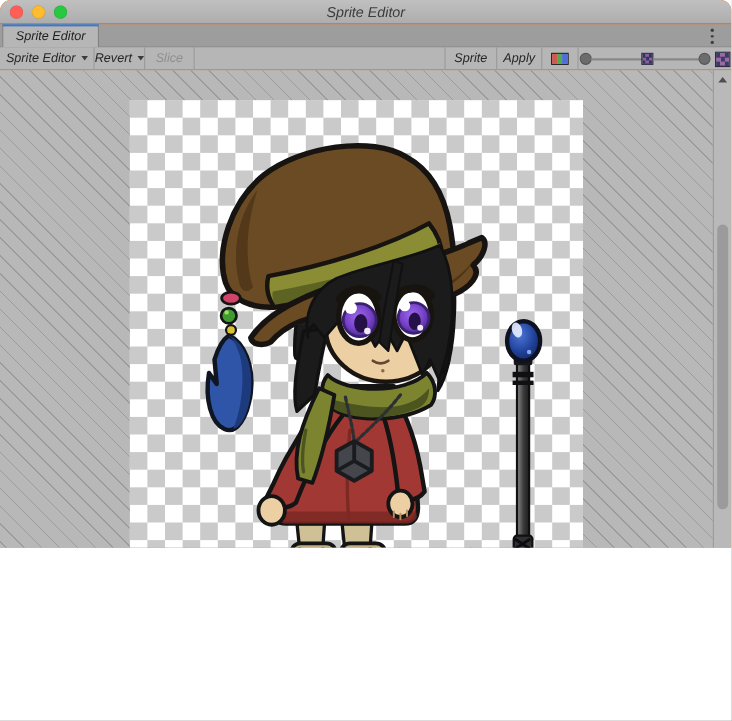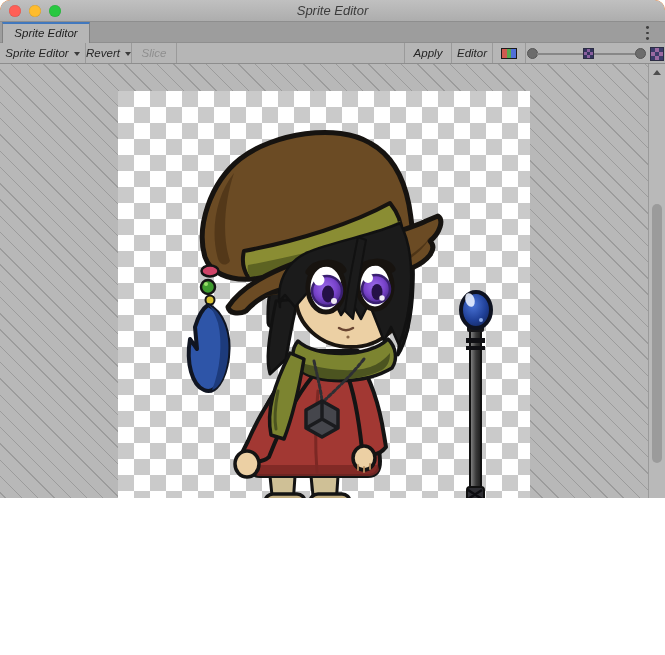--- a/index.html
+++ b/index.html
@@ -102,22 +102,22 @@
         <i></i>
         <i></i>
         <i></i>
       </div>
   </div>
 
   <div id="toolbar">
     <div class="tbtn" id="btn-spredit"><span>Sprite Editor</span><span class="caret"></span></div>
     <div class="tbtn" id="btn-slice"><span>Revert</span><span class="caret"></span></div>
     <div class="tbtn" id="btn-trim">Slice</div>
-    <div class="tbtn" id="btn-revert">Apply</div>
-    <div class="tbtn" id="btn-apply">Editor</div>
+    <div class="tbtn" id="btn-revert">Sprite</div>
+    <div class="tbtn" id="btn-apply">Apply</div>
     <div class="tbtn" id="btn-color">
       <span id="color-swatch">
         <i class="r"></i>
           <i class="g"></i>
           <i class="b"></i>
         </span>
     </div>
 
     <span class="knob" style="left:527px;"></span>
     <span class="track" style="left:537px;width:48px;"></span>

